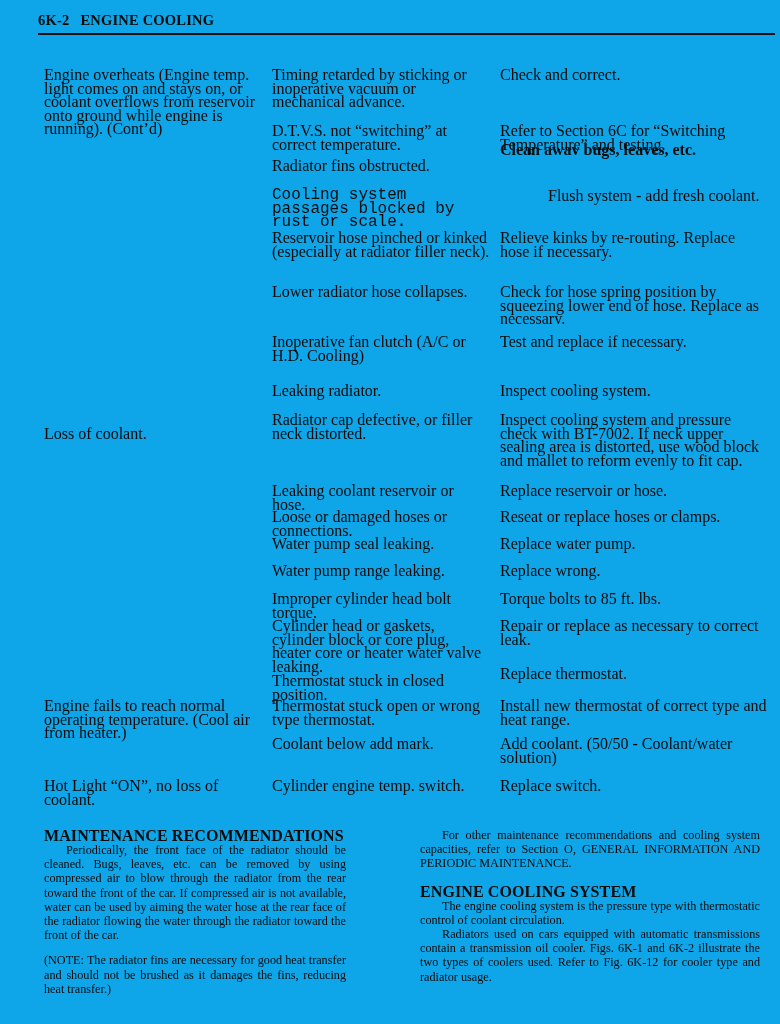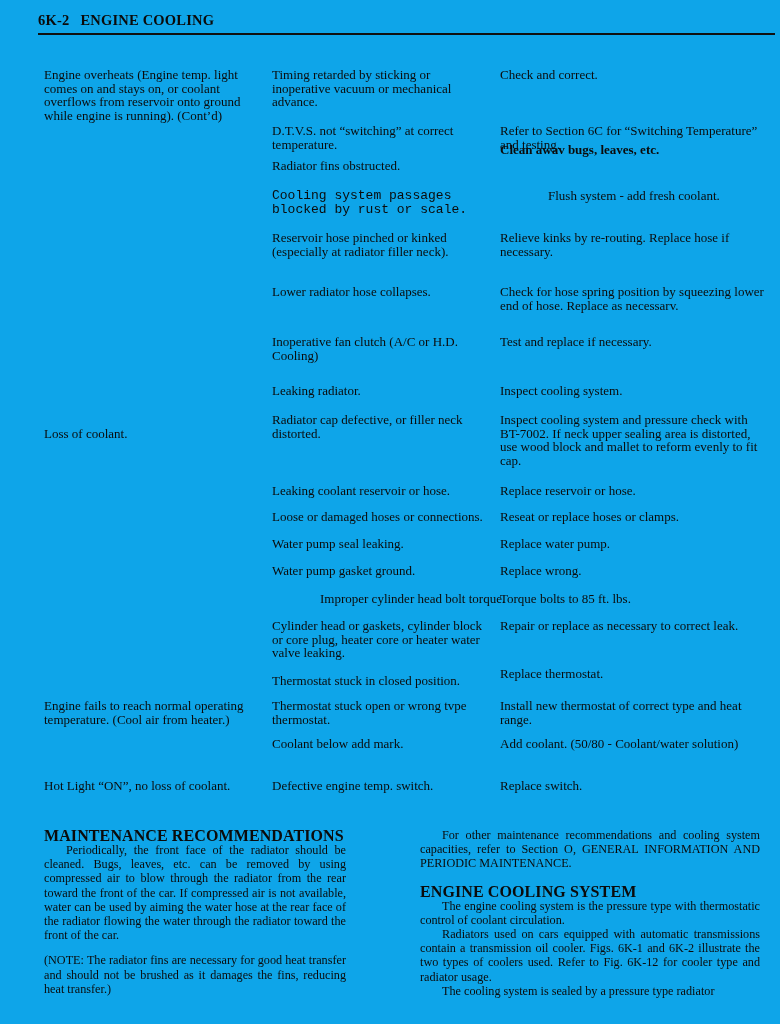--- a/index.html
+++ b/index.html
@@ -52,21 +52,21 @@
     left: 0;
     top: 54px;
     width: 780px;
   }
   .row {
     position: relative;
     width: 780px;
   }
   .cell {
     position: absolute;
-    font-size: 13px;
+    font-size: 16px;
     line-height: 13.6px;
     text-align: left;
   }
   .col-condition { left: 44px;  width: 215px; }
   .col-cause     { left: 272px; width: 218px; }
   .col-correct   { left: 500px; width: 268px; }
 
   
   .body-cols {
     position: absolute;
@@ -156,62 +156,61 @@
       </div>
       <div class="row">
         <div class="cell col-cause" style="top: 456px;">Loose or damaged hoses or connections.</div>
         <div class="cell col-correct" style="top: 456px;">Reseat or replace hoses or clamps.</div>
       </div>
       <div class="row">
         <div class="cell col-cause" style="top: 483px;">Water pump seal leaking.</div>
         <div class="cell col-correct" style="top: 483px;">Replace water pump.</div>
       </div>
       <div class="row">
-        <div class="cell col-cause" style="top: 510px;">Water pump gasket ground.</div>
+        <div class="cell col-cause" style="top: 510px;">Water pump range leaking.</div>
         <div class="cell col-correct" style="top: 510px;">Replace wrong.</div>
       </div>
       <div class="row">
-        <div class="cell col-cause" style="top: 538px; margin-left: 48px;">Improper cylinder head bolt torque.</div>
+        <div class="cell col-cause" style="top: 538px;">Improper cylinder head bolt torque.</div>
         <div class="cell col-correct" style="top: 538px;">Torque bolts to 85 ft. lbs.</div>
       </div>
       <div class="row">
         <div class="cell col-cause" style="top: 565px;">Cylinder head or gaskets, cylinder block or core plug, heater core or heater water valve leaking.</div>
         <div class="cell col-correct" style="top: 565px;">Repair or replace as necessary to correct leak.</div>
       </div>
       <div class="row">
         <div class="cell col-cause" style="top: 620px;">Thermostat stuck in closed position.</div>
         <div class="cell col-correct" style="top: 613px;">Replace thermostat.</div>
       </div>
       <div class="row">
         <div class="cell col-condition" style="top: 645px;">Engine fails to reach normal operating temperature. (Cool air from heater.)</div>
         <div class="cell col-cause" style="top: 645px;">Thermostat stuck open or wrong tvpe thermostat.</div>
         <div class="cell col-correct" style="top: 645px;">Install new thermostat of correct type and heat range.</div>
       </div>
       <div class="row">
         <div class="cell col-cause" style="top: 683px;">Coolant below add mark.</div>
-        <div class="cell col-correct" style="top: 683px;">Add coolant. (50/80 - Coolant/water solution)</div>
+        <div class="cell col-correct" style="top: 683px;">Add coolant. (50/50 - Coolant/water solution)</div>
       </div>
       <div class="row">
         <div class="cell col-condition" style="top: 725px;">Hot Light “ON”, no loss of coolant.</div>
-        <div class="cell col-cause" style="top: 725px;">Defective engine temp. switch.</div>
+        <div class="cell col-cause" style="top: 725px;">Cylinder engine temp. switch.</div>
         <div class="cell col-correct" style="top: 725px;">Replace switch.</div>
       </div>
     </div>
 
   <div class="body-cols">
 
     <div class="bodycol bodycol-left">
       <div class="subhead">MAINTENANCE RECOMMENDATIONS</div>
       <p class="para">Periodically, the front face of the radiator should be cleaned. Bugs, leaves, etc. can be removed by using compressed air to blow through the radiator from the rear toward the front of the car. If compressed air is not available, water can be used by aiming the water hose at the rear face of the radiator flowing the water through the radiator toward the front of the car.</p>
       <p class="para noindent gap">(NOTE: The radiator fins are necessary for good heat transfer and should not be brushed as it damages the fins, reducing heat transfer.)</p>
     </div>
 
     <div class="bodycol bodycol-right">
       <p class="para">For other maintenance recommendations and cooling system capacities, refer to Section O, GENERAL INFORMATION AND PERIODIC MAINTENANCE.</p>
       <div class="subhead gap">ENGINE COOLING SYSTEM</div>
       <p class="para">The engine cooling system is the pressure type with thermostatic control of coolant circulation.</p>
       <p class="para">Radiators used on cars equipped with automatic transmissions contain a transmission oil cooler. Figs. 6K-1 and 6K-2 illustrate the two types of coolers used. Refer to Fig. 6K-12 for cooler type and radiator usage.</p>
-      <p class="para">The cooling system is sealed by a pressure type radiator</p>
     </div>
 
   </div>
 
 </div>
 
 </body></html>

